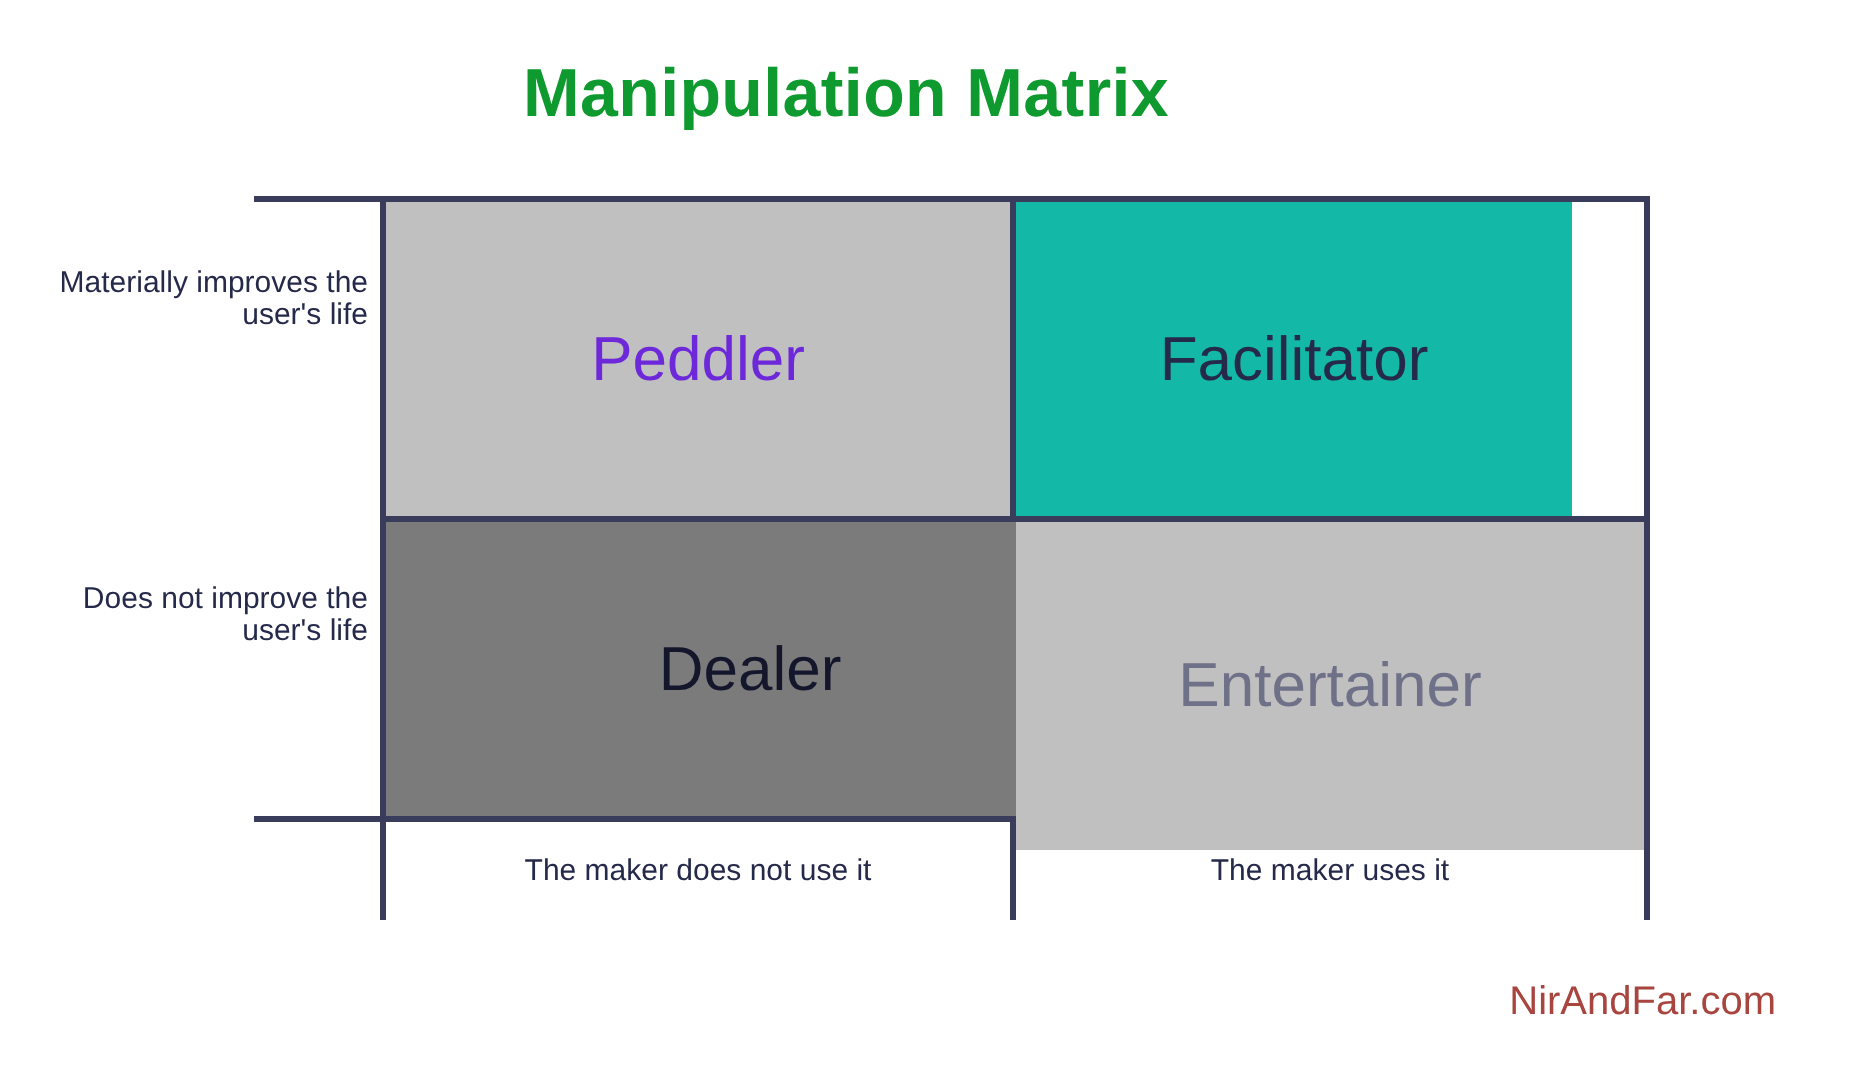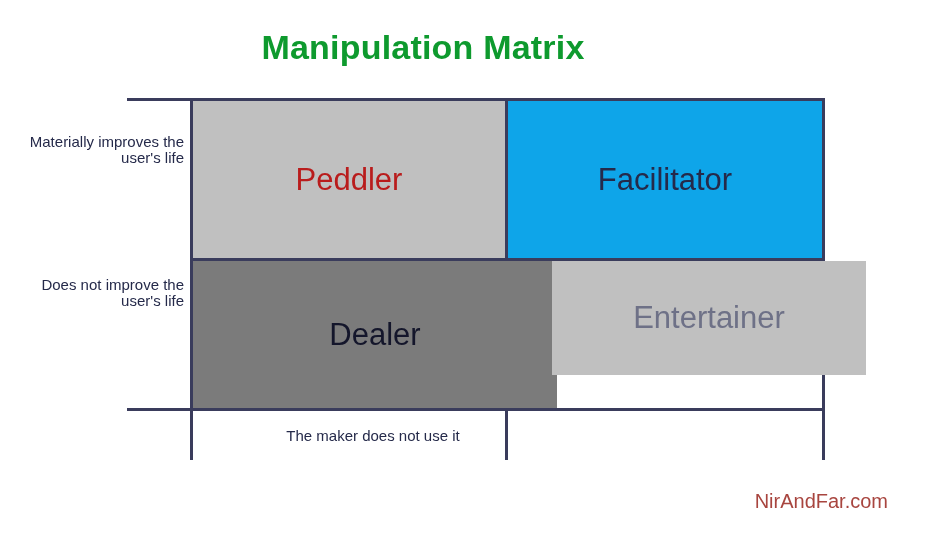--- a/index.html
+++ b/index.html
@@ -50,61 +50,60 @@
     display: flex;
     align-items: center;
     justify-content: center;
     font-size: 31px;
     font-weight: normal;
     box-sizing: border-box;
   }
   #cell-peddler {
     left: 193px;  top: 101px;  width: 312px; height: 157px;
     background: #C0C0C0;
-    color: #b91c1c;
+    color: #6d28d9;
   }
   #cell-facilitator {
-    left: 508px;  top: 101px;  width: 314px; height: 157px;
-    background: #0ea5e9;
+    left: 508px;  top: 101px;  width: 278px; height: 157px;
+    background: #14b8a6;
     color: #252A4A;
   }
   #cell-dealer {
     left: 193px;  top: 261px;  width: 364px; height: 147px;
     background: #7B7B7B;
     color: #14162B;
   }
   #cell-entertainer {
-    left: 508px;  top: 261px;  width: 314px; height: 114px;
+    left: 508px;  top: 261px;  width: 314px; height: 164px;
     background: #C0C0C0;
     color: #6E7187;
-    margin-left: 44px;
   }
 
   
   .row-label {
     position: absolute;
     right: 742px; 
     width: 160px;
     text-align: right;
     font-size: 15px;
     line-height: 16px;
     color: #252A4A;
   }
   #row-label-0 { top: 134px; }
-  #row-label-1 { top: 277px; }
+  #row-label-1 { top: 292px; }
 
   
   .col-label {
     position: absolute;
     top: 427px;
     text-align: center;
     font-size: 15px;
     color: #252A4A;
   }
-  #col-label-0 { left: 193px; width: 312px; margin-left: 24px; }
+  #col-label-0 { left: 193px; width: 312px; }
   #col-label-1 { left: 508px; width: 314px; }
 
   
   #footer {
     position: absolute;
     right: 38px;
     top: 490px;
     font-size: 20px;
     color: #A8453F;
   }
@@ -125,16 +124,17 @@
 
   <div class="cell" id="cell-peddler">Peddler</div>
   <div class="cell" id="cell-facilitator">Facilitator</div>
   <div class="cell" id="cell-dealer">Dealer</div>
   <div class="cell" id="cell-entertainer">Entertainer</div>
 
   <div class="row-label" id="row-label-0">Materially improves the user's life</div>
   <div class="row-label" id="row-label-1">Does not improve the user's life</div>
 
   <div class="col-label" id="col-label-0">The maker does not use it</div>
+  <div class="col-label" id="col-label-1">The maker uses it</div>
 
   <div id="footer">NirAndFar.com</div>
 
 </div>
 
 </body></html>

